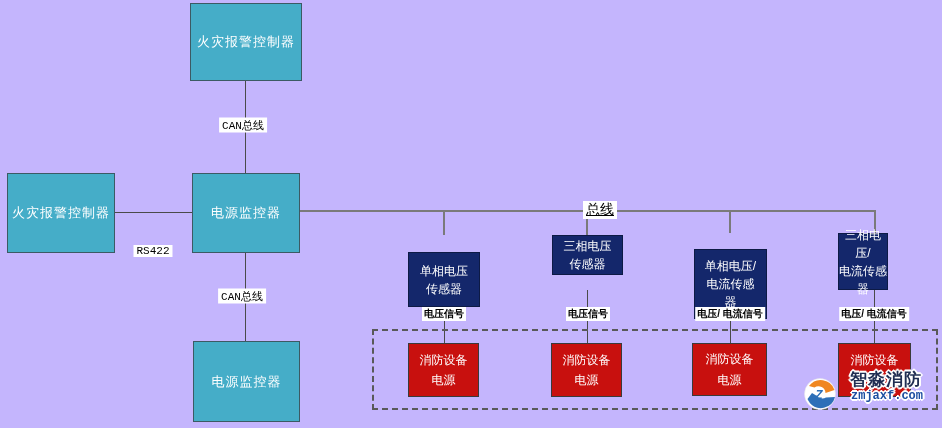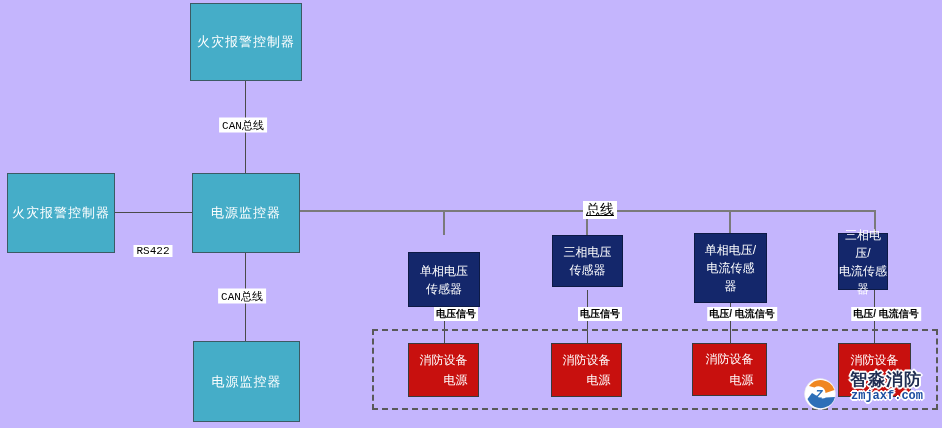--- a/index.html
+++ b/index.html
@@ -6,32 +6,32 @@
   .canvas{
     position:relative;width:942px;height:428px;background:#c4b5fd;
     font-family:"Liberation Sans","DejaVu Sans",sans-serif;overflow:hidden;
   }
   .node{
     position:absolute;box-sizing:border-box;display:flex;align-items:center;justify-content:center;
     text-align:center;color:#ffffff;white-space:pre-line;
   }
   .teal{background:#45adc8;border:1px solid #3c5a64;font-size:13px;letter-spacing:1px;}
   .navy{background:#14276b;border:1px solid #0d1a45;font-size:12px;line-height:1.5;}
-  .red{background:#c8100e;border:1px solid #3a3a3a;font-size:12px;line-height:1.7;text-align:right;}
+  .red{background:#c8100e;border:1px solid #3a3a3a;font-size:12px;line-height:1.7;}
   .hline,.vline{position:absolute;background:#4a4a4a;}
   .busline{position:absolute;background:#7a7a7a;}
   .link-label{
     position:absolute;transform:translate(-50%,-50%);background:#ffffff;color:#000000;
     font-size:11px;padding:0 3px;white-space:nowrap;
     font-family:"Liberation Mono","DejaVu Sans Mono",monospace;
   }
   .bus-label{font-size:14px;text-decoration:underline;}
   .signal-label{
     position:absolute;transform:translate(-50%,-50%);background:#ffffff;color:#000000;
-    font-size:10px;font-weight:bold;padding:0 2px;white-space:nowrap;margin-left:12px;
+    font-size:10px;font-weight:bold;padding:0 2px;white-space:nowrap;
   }
   .dashed-group{
     position:absolute;left:372px;top:329px;width:566px;height:81px;
     box-sizing:border-box;border:2px dashed #595959;
   }
   .watermark{position:absolute;left:800px;top:368px;width:142px;height:48px;z-index:20;}
   .wm-logo{position:absolute;left:4px;top:10px;}
   .wm-brand{
     position:absolute;left:50px;top:0;font-size:17px;font-weight:bold;color:#1f2d52;
     white-space:nowrap;letter-spacing:1px;
@@ -66,23 +66,23 @@
 
   <div class="dashed-group"></div>
 
   <div class="node teal" style="left:190px;top:3px;width:112px;height:78px;">火灾报警控制器</div>
   <div class="node teal" style="left:7px;top:173px;width:108px;height:80px;">火灾报警控制器</div>
   <div class="node teal" style="left:192px;top:173px;width:108px;height:80px;">电源监控器</div>
   <div class="node teal" style="left:193px;top:341px;width:107px;height:81px;">电源监控器</div>
 
   <div class="node navy" style="left:408px;top:252px;width:72px;height:55px;">单相电压
 传感器</div>
-  <div class="node navy" style="left:552px;top:235px;width:71px;height:52px;">三相电压
+  <div class="node navy" style="left:552px;top:235px;width:71px;height:40px;">三相电压
 传感器</div>
-  <div class="node navy" style="left:694px;top:233px;width:73px;height:70px;">单相电压/
+  <div class="node navy" style="left:694px;top:249px;width:73px;height:70px;">单相电压/
 电流传感
 器</div>
   <div class="node navy" style="left:838px;top:233px;width:50px;height:57px;">三相电压/
 电流传感
 器</div>
 
   <div class="node red" style="left:408px;top:343px;width:71px;height:54px;">消防设备
 电源</div>
   <div class="node red" style="left:551px;top:343px;width:71px;height:54px;">消防设备
 电源</div>

